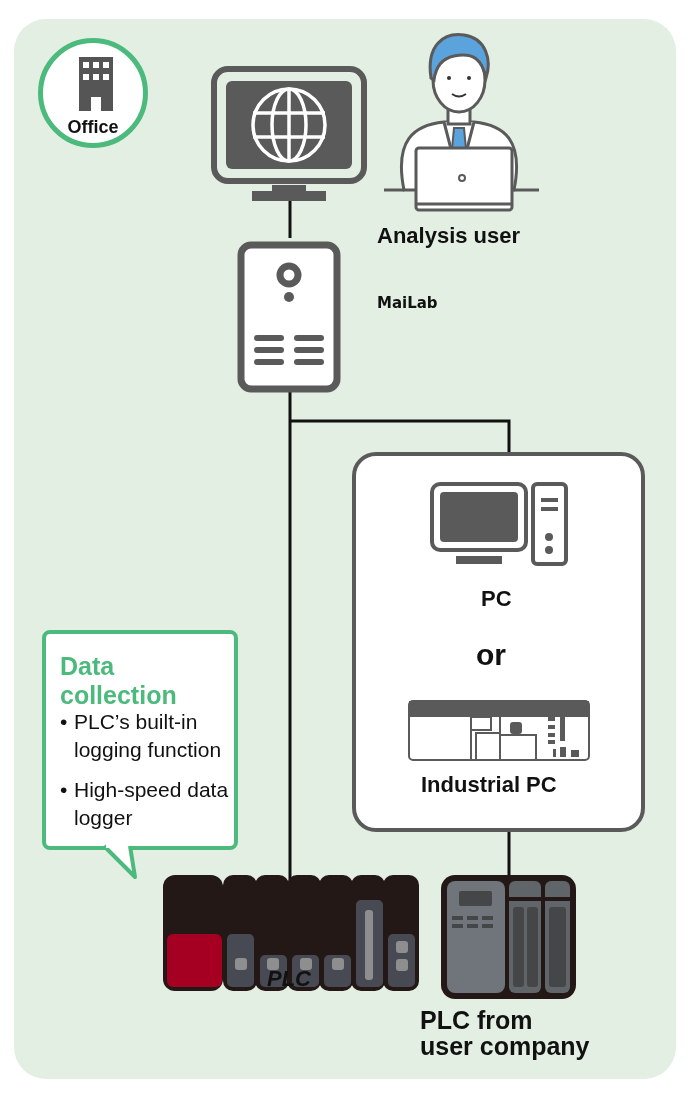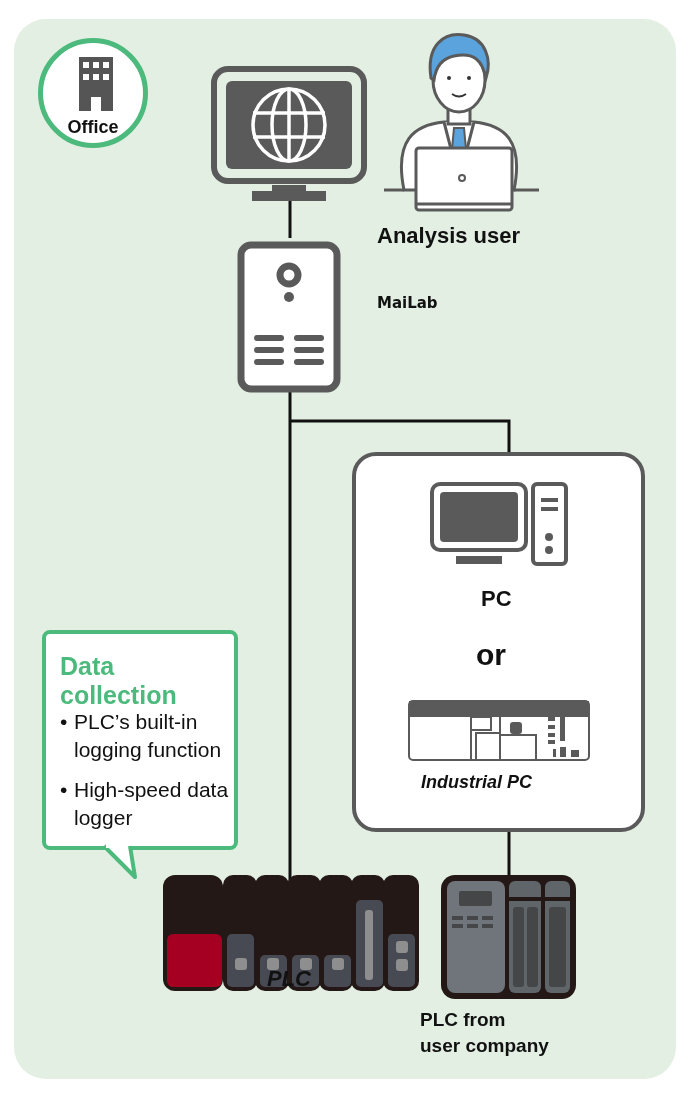--- a/index.html
+++ b/index.html
@@ -124,21 +124,21 @@
   <rect x="102" y="22" width="12" height="12" rx="3" fill="#5a5a5a"></rect>
   <rect x="140" y="17" width="7" height="4" fill="#5a5a5a"></rect>
     <rect x="140" y="25" width="7" height="4" fill="#5a5a5a"></rect>
   <rect x="140" y="33" width="7" height="4" fill="#5a5a5a"></rect>
     <rect x="140" y="40" width="7" height="4" fill="#5a5a5a"></rect>
   <rect x="152" y="17" width="5" height="24" fill="#5a5a5a"></rect>
   <rect x="145" y="49" width="3" height="8" fill="#5a5a5a"></rect>
     <rect x="152" y="47" width="6" height="10" fill="#5a5a5a"></rect>
   <rect x="163" y="50" width="8" height="7" fill="#5a5a5a"></rect>
 </svg>
-<div class="lbl" style="left:421px;top:772px;font-size:18px;font-style:italic;">Industrial PC</div>
+<div class="lbl" style="left:421px;top:772px;font-size:22px;">Industrial PC</div>
 
 <div class="bubble">
   <div class="bubble-title">Data collection</div>
   <div class="bubble-item" style="top:142px;">
     <span class="dot">•</span><span class="txt"><span>High-speed data</span><br><span>logger</span></span>
   </div>
   <div class="bubble-item" style="top:74px;">
     <span class="dot">•</span><span class="txt"><span>PLC’s built-in</span><br><span>logging function</span></span>
   </div>
 </div>
@@ -189,16 +189,16 @@
       <rect x="26" y="41" width="11" height="4"></rect>
       <rect x="41" y="41" width="11" height="4"></rect>
     <rect x="11" y="49" width="11" height="4"></rect>
       <rect x="26" y="49" width="11" height="4"></rect>
       <rect x="41" y="49" width="11" height="4"></rect>
   </g>
   <rect x="72" y="32" width="11" height="80" rx="3" fill="#444648"></rect>
   <rect x="86" y="32" width="11" height="80" rx="3" fill="#444648"></rect>
   <rect x="108" y="32" width="17" height="80" rx="3" fill="#444648"></rect>
 </svg>
-<div class="lbl" style="left:420px;top:1007px;font-size:19px;line-height:26px;">
+<div class="lbl" style="left:420px;top:1007px;font-size:25px;line-height:26px;">
   <div>PLC from</div>
   <div>user company</div>
 </div>
 
 </body></html>

